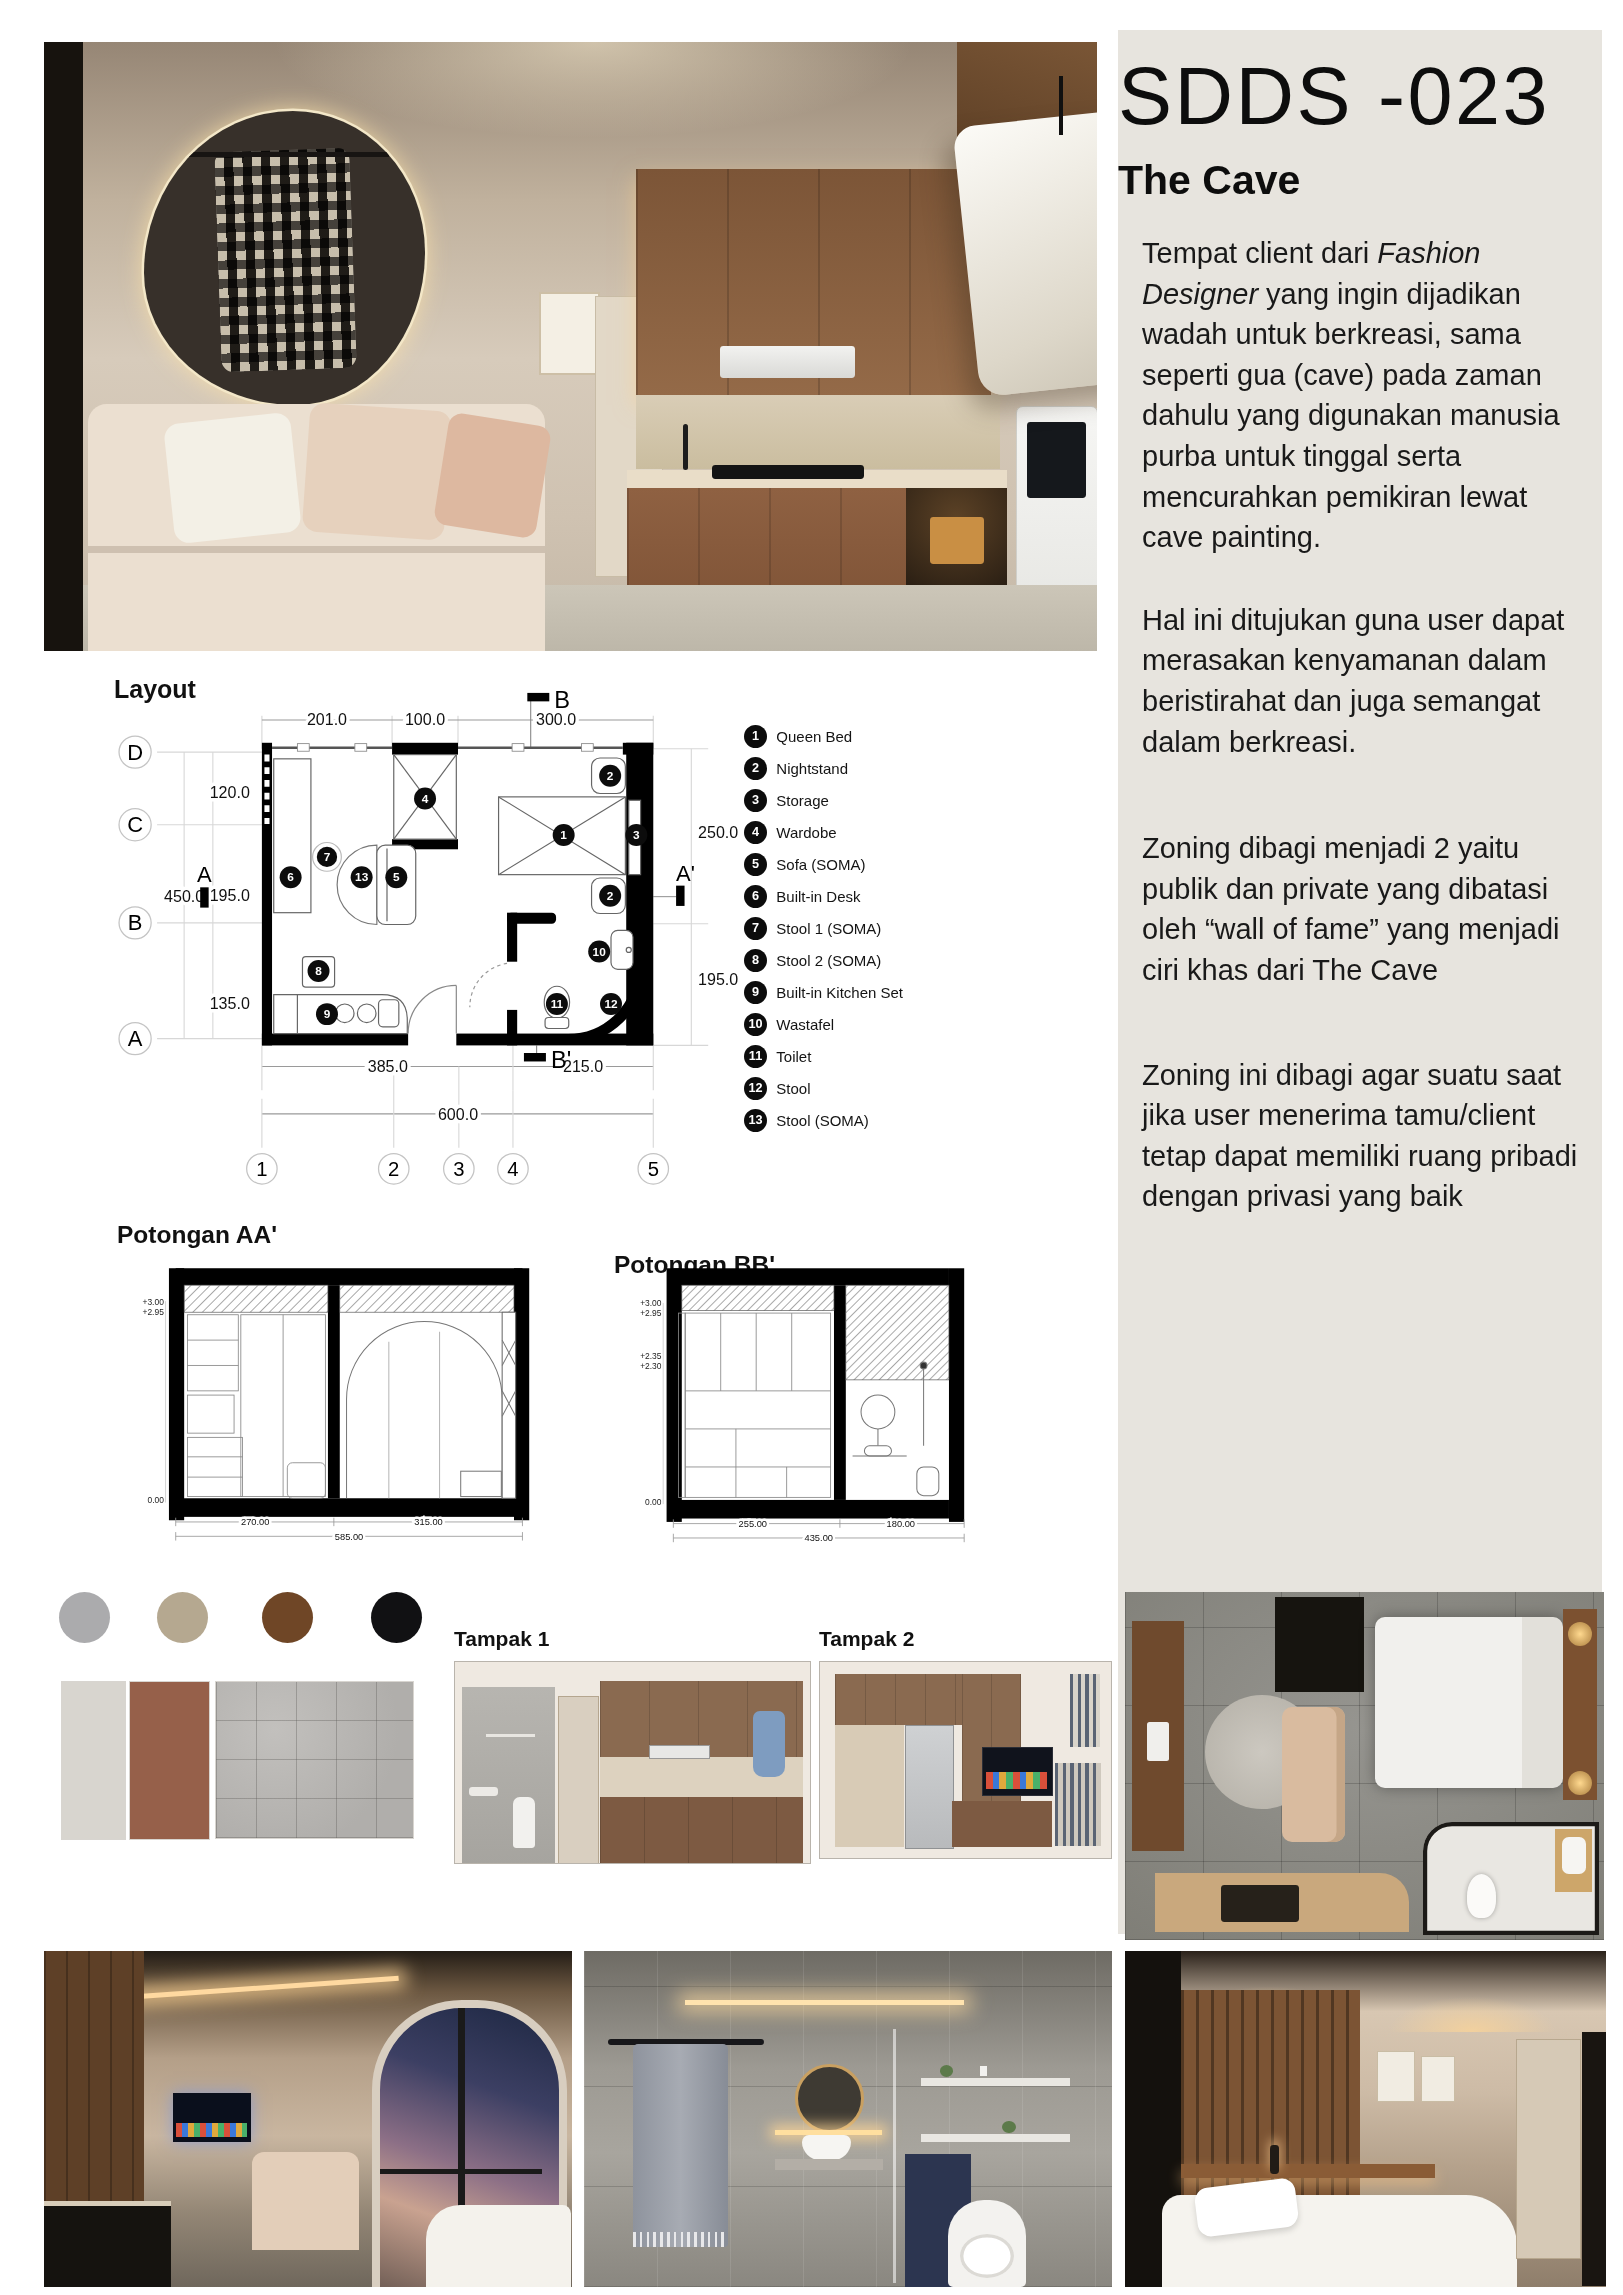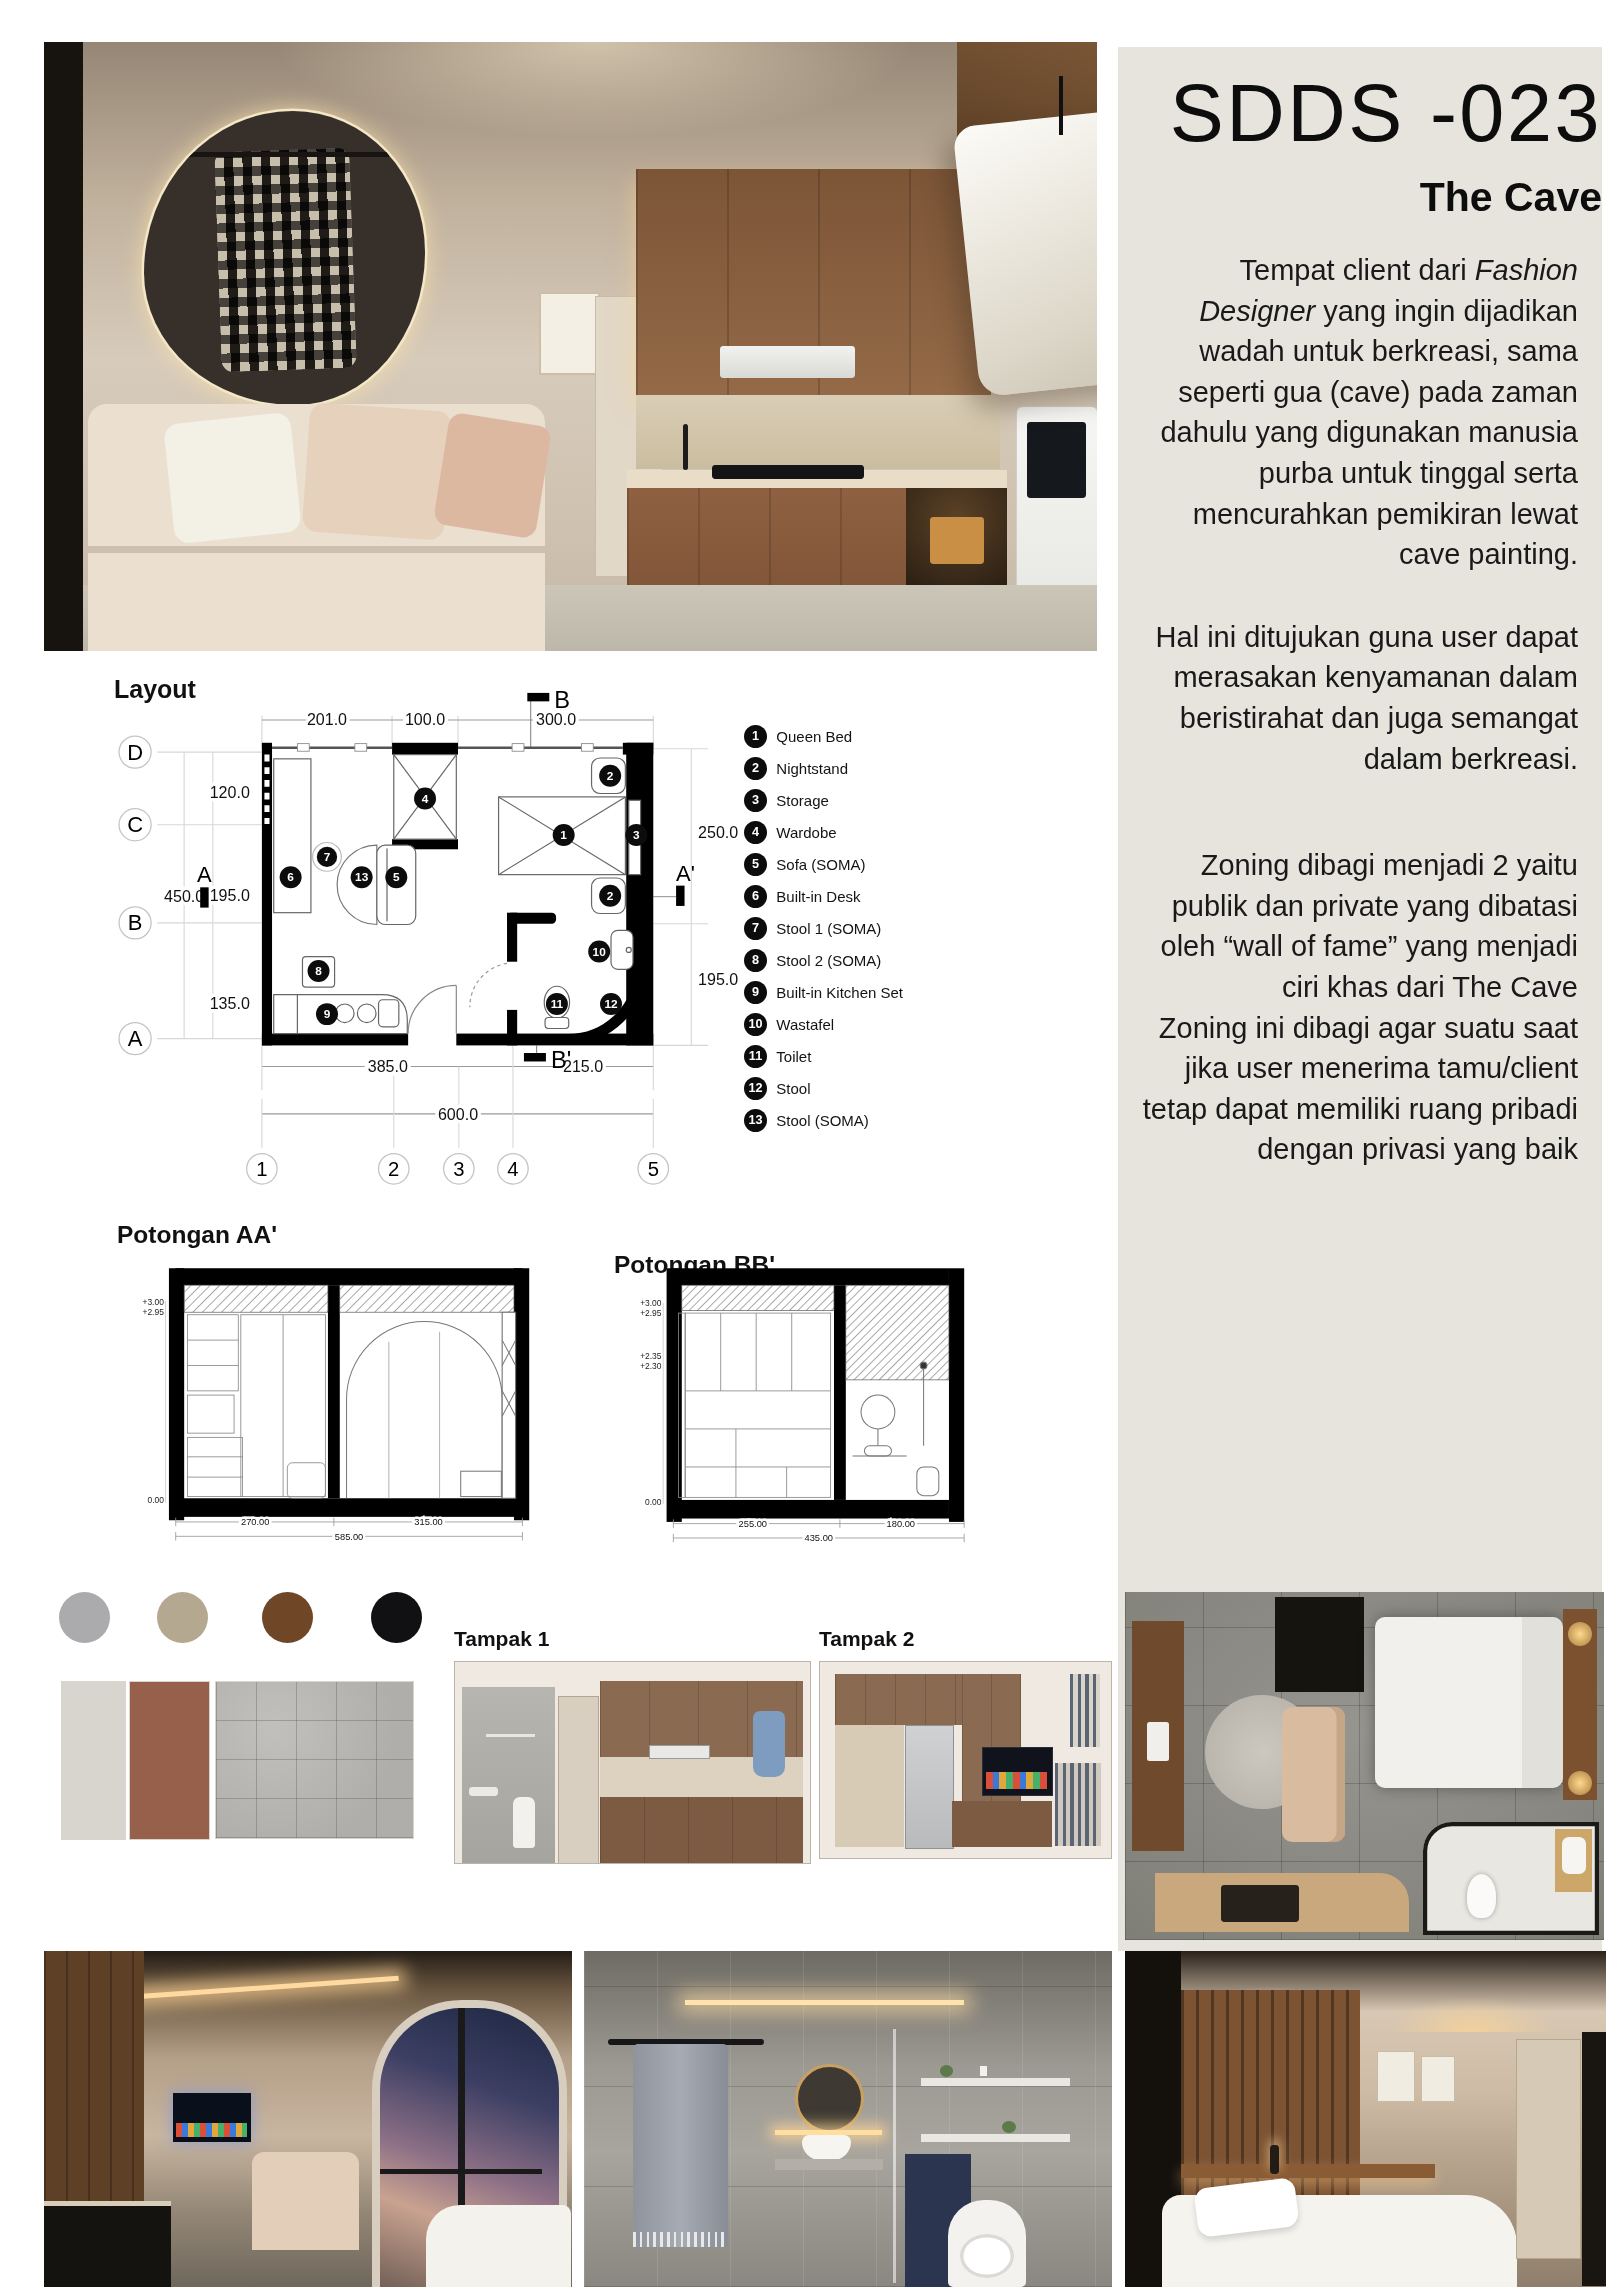--- a/index.html
+++ b/index.html
@@ -4,28 +4,28 @@
 <style>
   html,body{margin:0;padding:0;background:#fff;}
   body{width:1623px;height:2295px;position:relative;font-family:"Liberation Sans",sans-serif;color:#111;}
   .abs{position:absolute;}
   .photo{overflow:hidden;}
   svg text{font-family:"Liberation Sans",sans-serif;}
   .halo{paint-order:stroke;stroke:#fff;stroke-width:8px;fill:#111;}
   .halo2{paint-order:stroke;stroke:#fff;stroke-width:6px;fill:#111;}
 
   
-  .panel{left:1118px;top:47px;width:484px;height:1904px;background:#e7e4de;text-align:right;}
+  .panel{left:1118px;top:30px;width:484px;height:1904px;background:#e7e4de;text-align:left;}
   .panel .code{font-size:81px;font-weight:500;letter-spacing:2.5px;margin-top:20px;color:#0d0d0d;}
   .panel .cave{font-size:41px;font-weight:700;margin-top:14px;color:#0d0d0d;}
   .panel p{font-size:29px;line-height:1.4;margin:0;padding:0 24px;color:#191919;}
   .panel .p1{margin-top:29px;}
   .panel .p2{margin-top:42px;}
   .panel .p3{margin-top:66px;}
-  .panel .p4{}
+  .panel .p4{margin-top:64px;}
 
   
   .h-layout{left:114px;top:675px;font-size:25px;font-weight:700;text-align:center;}
   .legend{left:744px;top:720px;list-style:none;margin:0;padding:0;}
   .legend li{height:32px;display:flex;align-items:center;}
   .lnum{width:23px;height:23px;border-radius:50%;background:#0c0c0c;color:#fff;font-size:12.7px;font-weight:700;
         display:flex;align-items:center;justify-content:center;margin-right:9.3px;flex:0 0 23px;}
   .ltxt{font-size:15px;color:#141414;}
 
   

